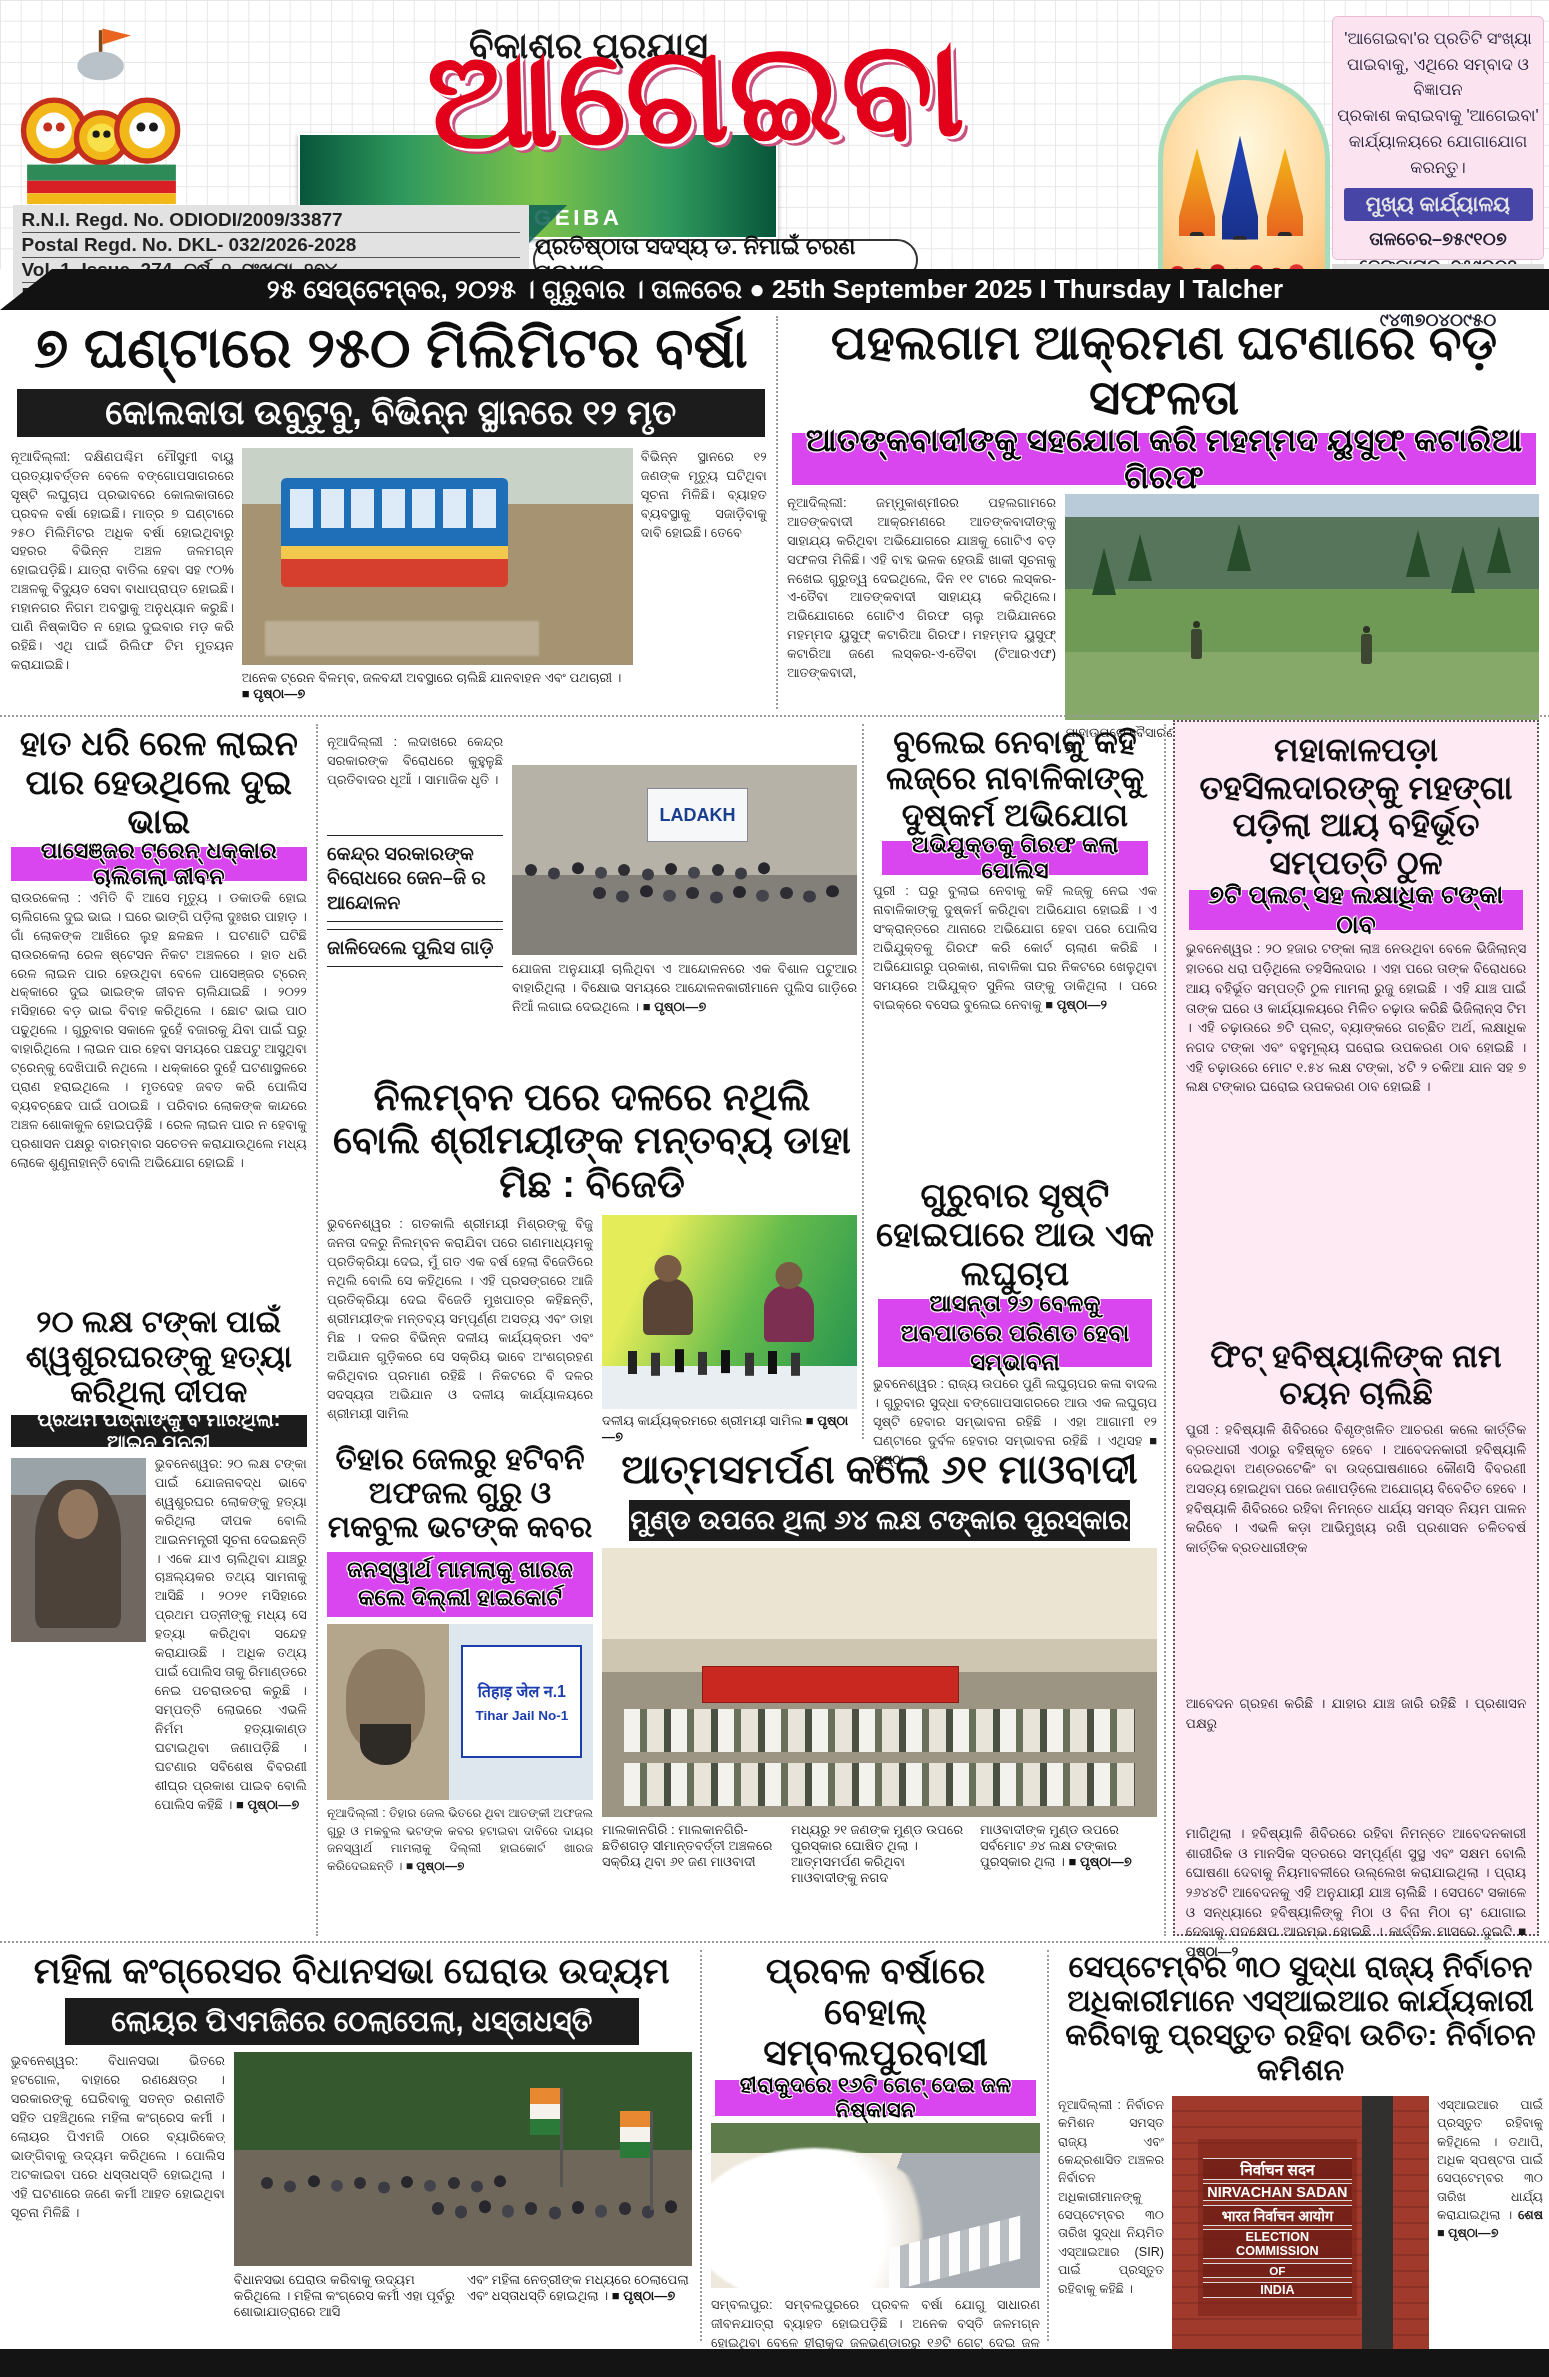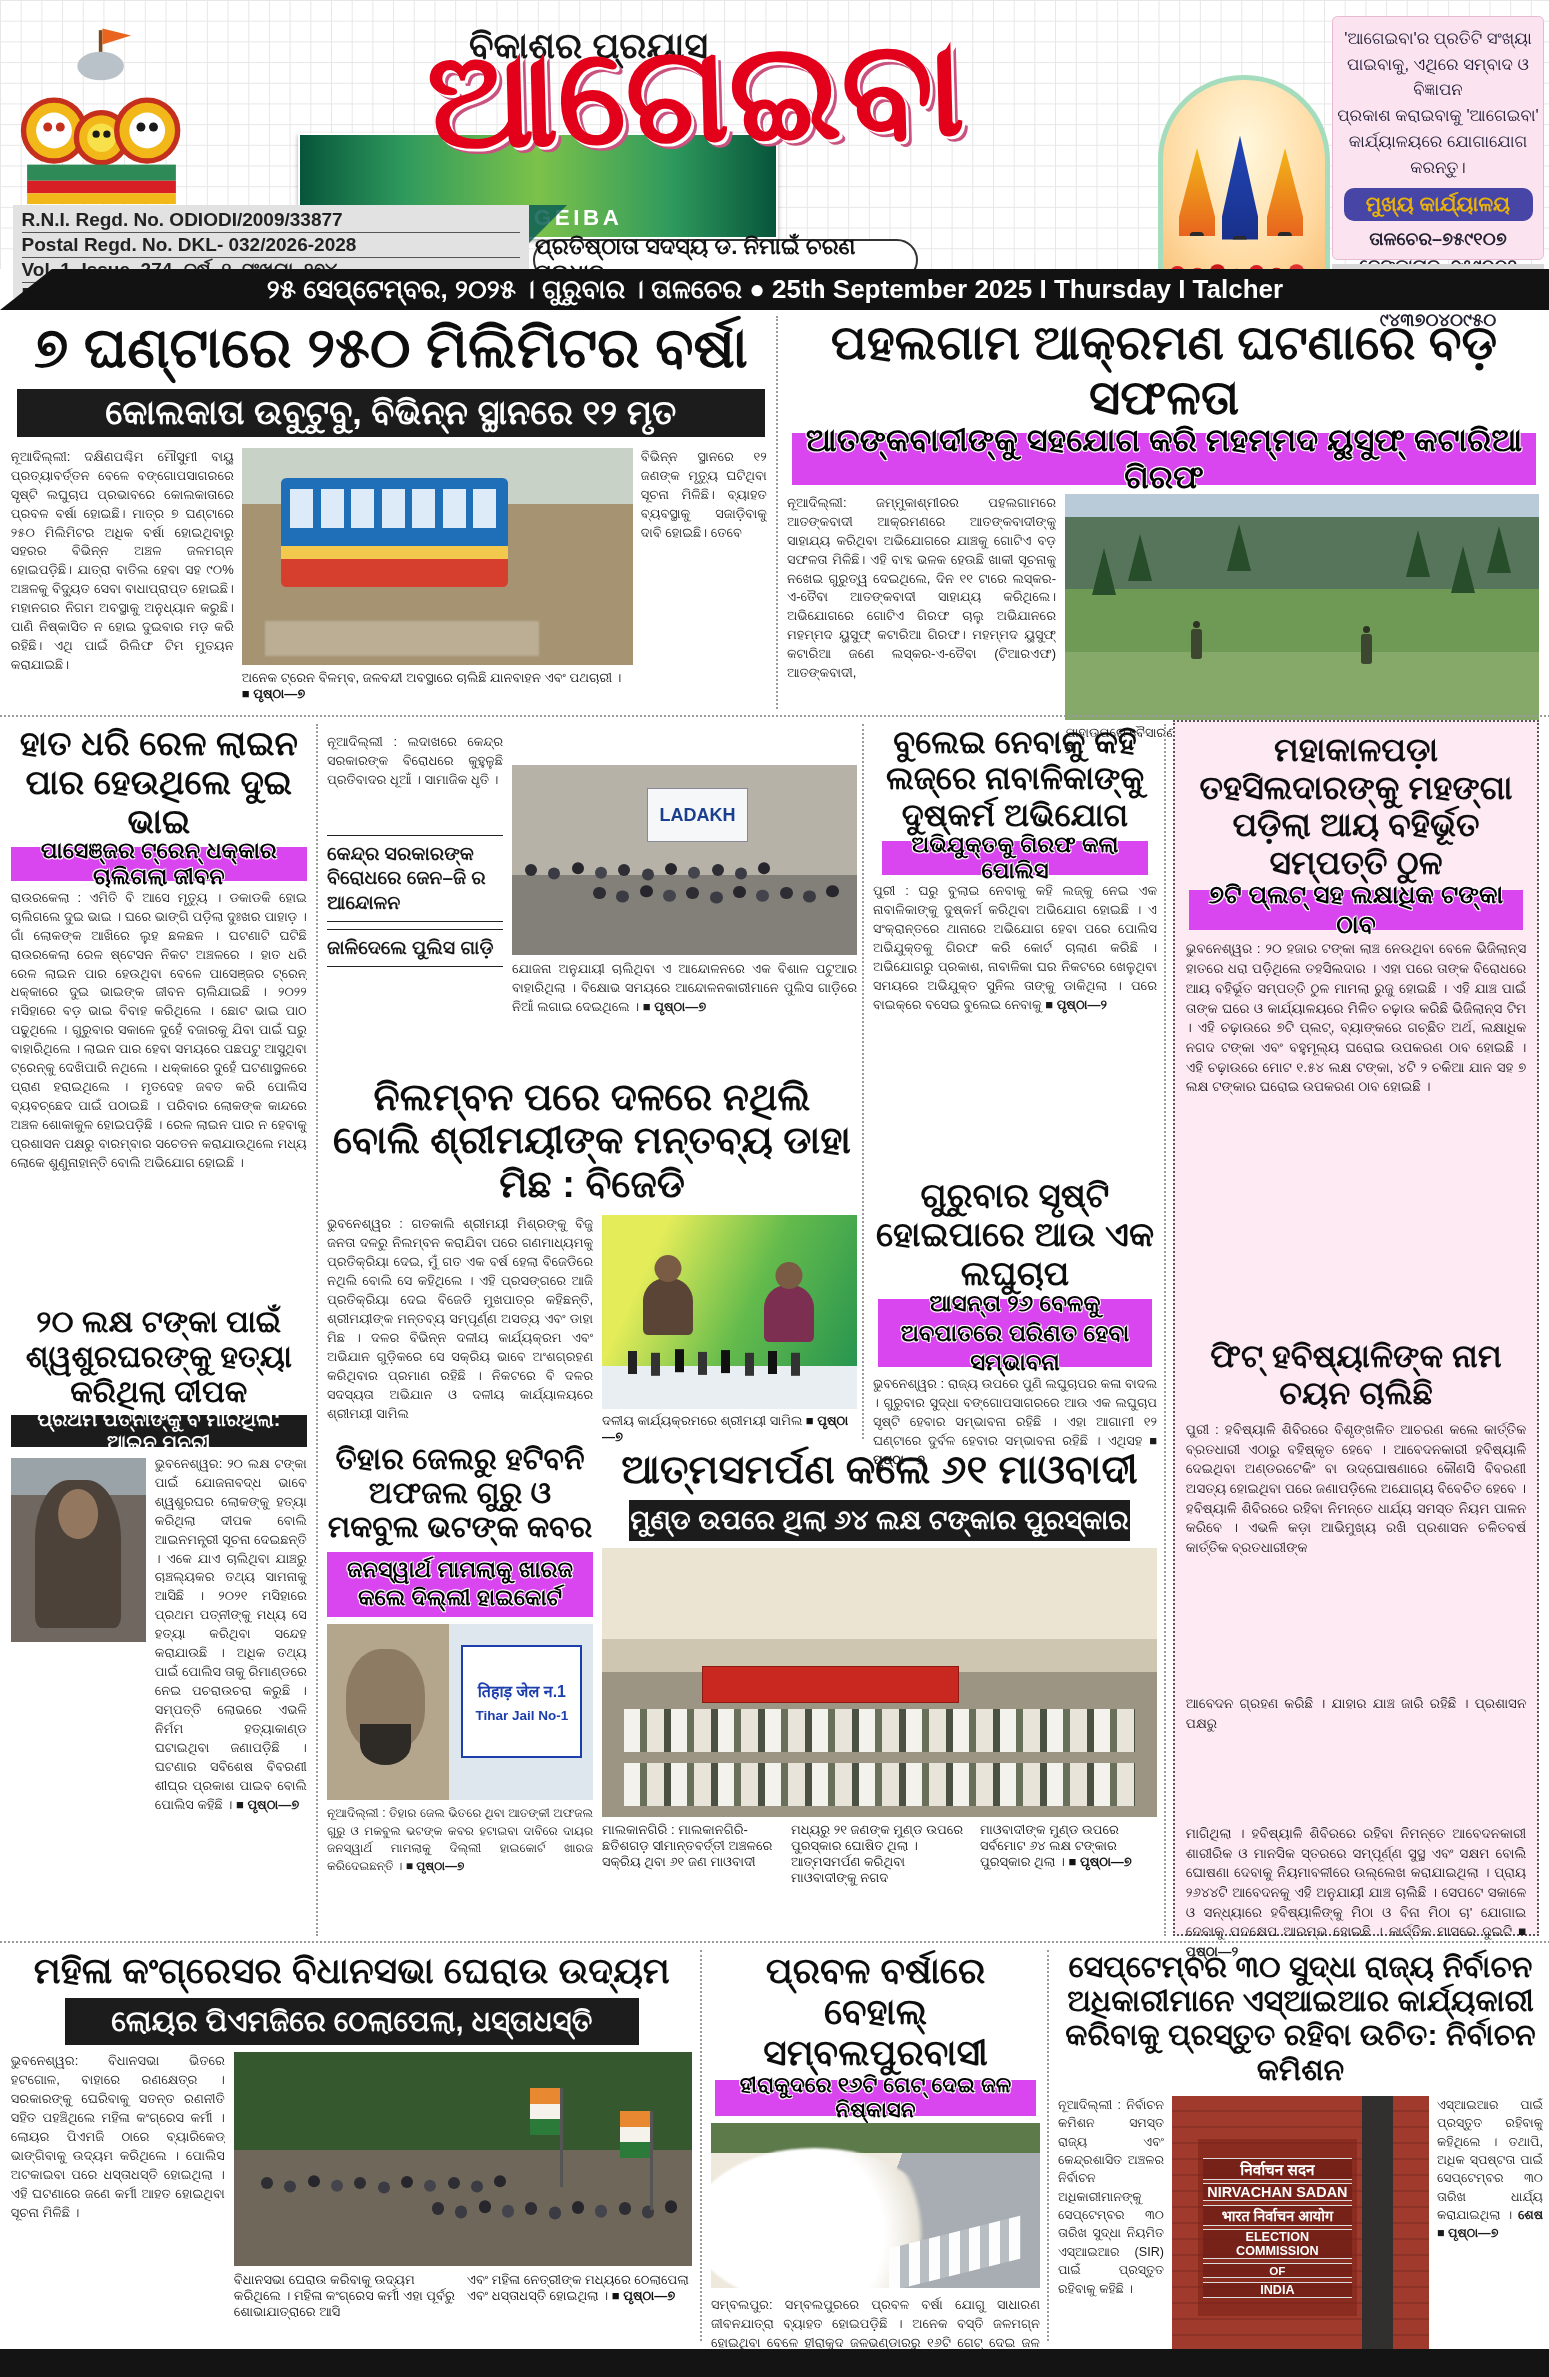--- a/index.html
+++ b/index.html
@@ -22,22 +22,22 @@
   .deities{left:16px;top:23px;width:171px;height:190px;}
   .r-arch{left:1158px;top:75px;width:162px;height:190px;border:5.4px solid #a5dcbd;border-bottom:none;
     border-radius:85px 85px 0 0;background:radial-gradient(ellipse at 50% 35%,#fff8dd,#ffd9a0 70%,#f9c47e);}
   .fig{position:absolute;bottom:34px;width:36px;height:88px;clip-path:polygon(50% 0,100% 78%,100% 100%,0 100%,0 78%);}
   .fig .head{position:absolute;left:50%;bottom:-23px;transform:translateX(-50%);width:14.4px;height:27px;background:#2a2a2a;border-radius:3.6px;}
   .flowers{position:absolute;left:7.2px;bottom:-10.8px;width:14.4px;height:14.4px;border-radius:50%;background:#d81f26;
     box-shadow:20px 1.8px 0 #e23131,40px -1.8px 0 #c61a1a,59px 2.7px 0 #e23131,79px -0.9px 0 #d81f26,99px 1.8px 0 #c61a1a,119px -1.8px 0 #e23131;}
   .promo-box{left:1332px;top:16px;width:212px;height:244px;background:#fbe4ef;border:0.9px solid #e8b9d2;border-radius:5.4px;
     text-align:center;padding-top:9px;box-sizing:border-box;}
   .promo-line{font-size:16.6px;line-height:1.55;color:#20203a;}
-  .office-label{margin:7.2px auto 5.4px;width:189px;background:#4745a5;color:#eab308;font-size:20.7px;font-weight:bold;
-    border-radius:10px;padding:4.5px 0;}
+  .office-label{margin:7.2px auto 5.4px;width:189px;background:#4745a5;color:#e5e5e5;font-size:20.7px;font-weight:bold;
+    border-radius:3px;padding:4.5px 0;}
   .phone-line{font-size:18px;font-weight:bold;color:#223;line-height:1.5;}
   .email-bar{left:1332px;top:264px;width:212px;height:30.5px;background:#d8d8d8;font-size:16px;font-weight:bold;
     display:flex;align-items:center;justify-content:center;gap:5.4px;color:#111;}
   .mail-ico{display:inline-block;width:18px;height:18px;border-radius:50%;background:#222;color:#fff;font-size:10.8px;
     text-align:center;line-height:18px;}
   .regd-box{left:12.6px;top:205px;width:516px;height:93px;background:#e2e2e2;padding:3.6px 9px;box-sizing:border-box;}
   .regd-line{font-size:19px;font-weight:bold;color:#222;border-bottom:1.8px solid #555;padding:0.9px 0;}
   .teal-wedge{left:503px;top:205px;width:117px;height:93px;background:linear-gradient(135deg,#0c5f55 30%,transparent 31%),
     linear-gradient(315deg,#143 20%,transparent 21%);opacity:.85;}
   .founder-box{left:533px;top:239px;width:381px;height:38px;border:2.7px solid #333;border-radius:21.5px;background:#fff;

